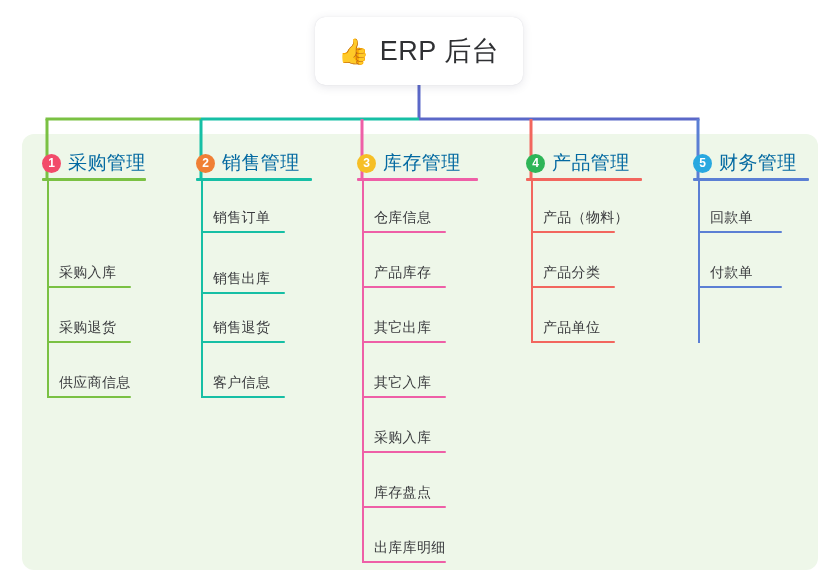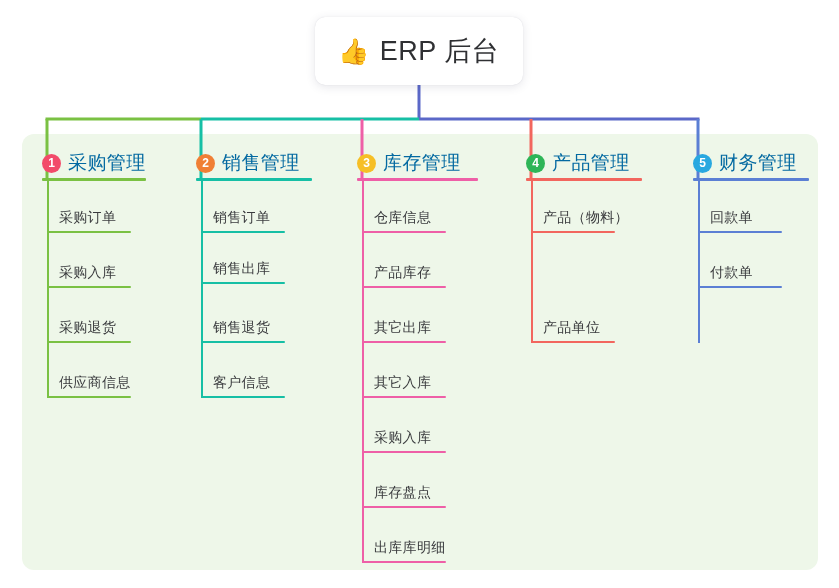--- a/index.html
+++ b/index.html
@@ -155,24 +155,20 @@
   </div>
 
   <div id="columns-layer">
       <div class="column" style="left: 42px; top: 0px; width: 180px; height: 588px;">
         <div class="col-header" style="top: 150px;">
           <span class="badge" style="background: rgb(242, 75, 106);">1</span>
           <span class="col-title">采购管理</span>
         </div>
         <div class="col-rule" style="left: 0px; top: 178px; width: 104px; background: rgb(122, 193, 67);"></div>
         <div class="col-trunk" style="left: 5px; top: 179px; height: 219px; background: rgb(122, 193, 67);"></div>
-        <div class="leaf" style="left: 5px; top: 207px; width: 84px; height: 26px;">
-          <span class="leaf-label">采购订单</span>
-          <div class="leaf-rule" style="width: 84px; background: rgb(122, 193, 67);"></div>
-        </div>
         <div class="leaf" style="left: 5px; top: 262px; width: 84px; height: 26px;">
           <span class="leaf-label">采购入库</span>
           <div class="leaf-rule" style="width: 84px; background: rgb(122, 193, 67);"></div>
         </div>
         <div class="leaf" style="left: 5px; top: 317px; width: 84px; height: 26px;">
           <span class="leaf-label">采购退货</span>
           <div class="leaf-rule" style="width: 84px; background: rgb(122, 193, 67);"></div>
         </div>
         <div class="leaf" style="left: 5px; top: 372px; width: 84px; height: 26px;">
           <span class="leaf-label">供应商信息</span>
@@ -183,21 +179,21 @@
         <div class="col-header" style="top: 150px;">
           <span class="badge" style="background: rgb(240, 127, 53);">2</span>
           <span class="col-title">销售管理</span>
         </div>
         <div class="col-rule" style="left: 0px; top: 178px; width: 116px; background: rgb(22, 191, 165);"></div>
         <div class="col-trunk" style="left: 5px; top: 179px; height: 219px; background: rgb(22, 191, 165);"></div>
         <div class="leaf" style="left: 5px; top: 207px; width: 84px; height: 26px;">
           <span class="leaf-label">销售订单</span>
           <div class="leaf-rule" style="width: 84px; background: rgb(22, 191, 165);"></div>
         </div>
-        <div class="leaf" style="left: 5px; top: 258px; width: 84px; height: 26px;">
+        <div class="leaf" style="left: 5px; top: 268px; width: 84px; height: 26px;">
           <span class="leaf-label">销售出库</span>
           <div class="leaf-rule" style="width: 84px; background: rgb(22, 191, 165);"></div>
         </div>
         <div class="leaf" style="left: 5px; top: 317px; width: 84px; height: 26px;">
           <span class="leaf-label">销售退货</span>
           <div class="leaf-rule" style="width: 84px; background: rgb(22, 191, 165);"></div>
         </div>
         <div class="leaf" style="left: 5px; top: 372px; width: 84px; height: 26px;">
           <span class="leaf-label">客户信息</span>
           <div class="leaf-rule" style="width: 84px; background: rgb(22, 191, 165);"></div>
@@ -243,20 +239,24 @@
         <div class="col-header" style="top: 150px;">
           <span class="badge" style="background: rgb(46, 181, 87);">4</span>
           <span class="col-title">产品管理</span>
         </div>
         <div class="col-rule" style="left: 0px; top: 178px; width: 116px; background: rgb(242, 102, 94);"></div>
         <div class="col-trunk" style="left: 5px; top: 179px; height: 164px; background: rgb(242, 102, 94);"></div>
         <div class="leaf" style="left: 5px; top: 207px; width: 84px; height: 26px;">
           <span class="leaf-label">产品（物料）</span>
           <div class="leaf-rule" style="width: 84px; background: rgb(242, 102, 94);"></div>
         </div>
+        <div class="leaf" style="left: 5px; top: 262px; width: 84px; height: 26px;">
+          <span class="leaf-label">产品分类</span>
+          <div class="leaf-rule" style="width: 84px; background: rgb(242, 102, 94);"></div>
+        </div>
         <div class="leaf" style="left: 5px; top: 317px; width: 84px; height: 26px;">
           <span class="leaf-label">产品单位</span>
           <div class="leaf-rule" style="width: 84px; background: rgb(242, 102, 94);"></div>
         </div>
       </div>
       <div class="column" style="left: 693px; top: 0px; width: 180px; height: 588px;">
         <div class="col-header" style="top: 150px;">
           <span class="badge" style="background: rgb(41, 168, 224);">5</span>
           <span class="col-title">财务管理</span>
         </div>

